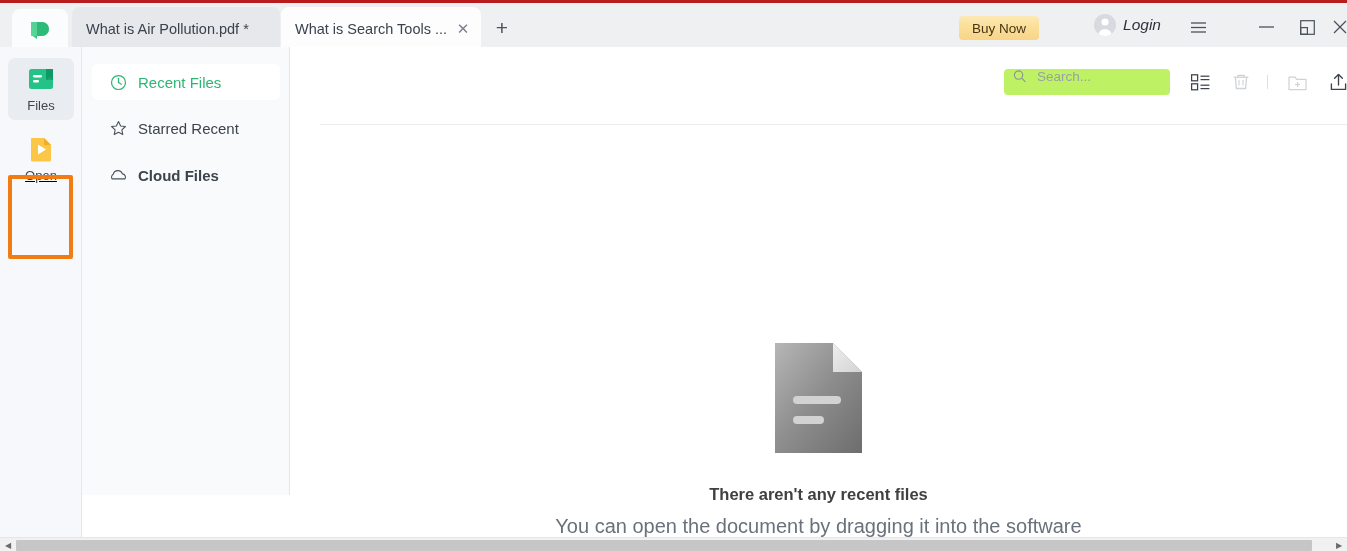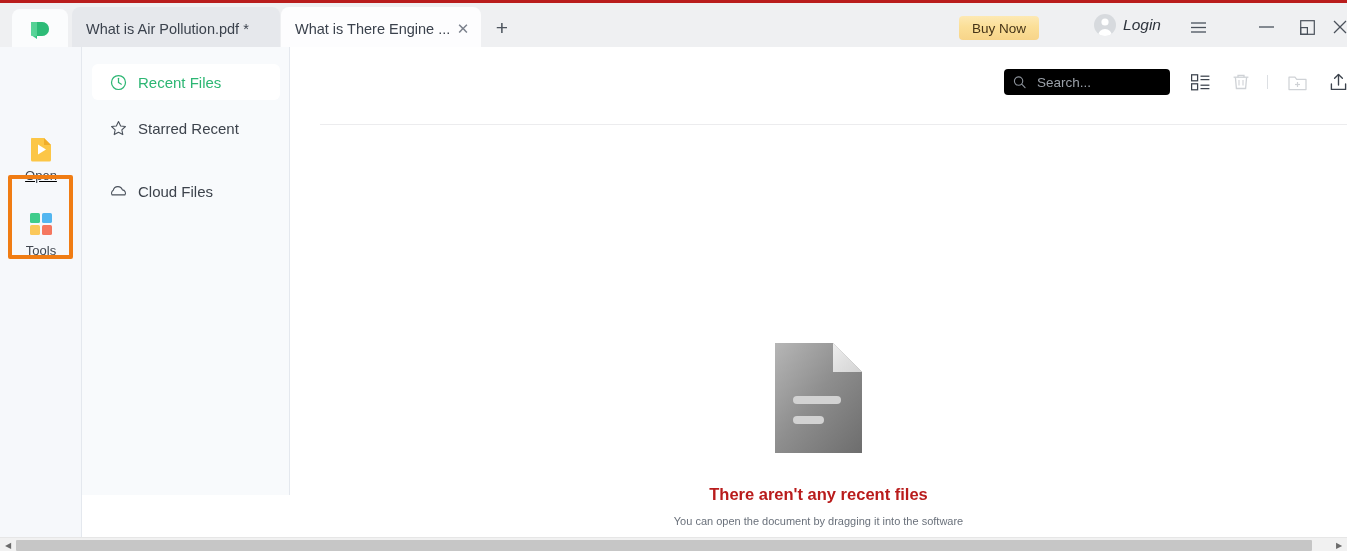--- a/index.html
+++ b/index.html
@@ -129,34 +129,34 @@
     position: absolute; left: 10px;
     width: 188px; height: 36px;
     display: flex; align-items: center; gap: 11px;
     padding-left: 18px;
     border-radius: 6px;
     font-size: 15px; color: #3d434c;
     cursor: pointer;
   }
   .nav-recent { top: 17px; background: #ffffff; color: #2cb673; }
   .nav-starred{ top: 63px; }
-  .nav-cloud  { top: 126px; }
+  .nav-cloud  { top: 110px; font-weight: bold; }
   .nav-ico { width: 17px; height: 17px; flex: 0 0 17px; }
 
   
   .content {
     position: absolute; left: 290px; top: 47px;
     width: 1057px; height: 504px;
     background: #ffffff;
   }
   .searchbox {
     position: absolute; left: 714px; top: 22px;
     width: 166px; height: 26px;
-    background: #000000; border-radius: 4px;
-    display: flex; align-items: center; gap: 11px;
+    background: #bef264; border-radius: 4px;
+    display: flex; align-items: flex-start; gap: 11px;
     padding: 0 9px;
   }
   .search-input {
     border: none; outline: none; background: transparent;
     font-family: "Liberation Sans", sans-serif;
     font-size: 13.5px; color: #6c7280; width: 124px;
   }
   .search-input::placeholder { color: #9aa0a8; }
 
   .tool-ico {
@@ -180,25 +180,25 @@
 
   
   .empty {
     position: absolute; left: 0; top: 296px;
     width: 1057px;
     display: flex; flex-direction: column; align-items: center;
   }
   .doc-ico { width: 87px; height: 110px; }
   .empty-title {
     margin-top: 32px;
-    font-size: 16.5px; font-weight: bold; color: #b91c1c;
+    font-size: 16.5px; font-weight: bold; color: #404040;
   }
   .empty-sub {
     margin-top: 11px;
-    font-size: 11px; color: #6a717b;
+    font-size: 20px; color: #6a717b;
   }
 
   
   .hscroll {
     position: absolute; left: 0; bottom: 0;
     width: 1347px; height: 14px;
     background: #f1f1f1;
     border-top: 1px solid #e6e6e6;
   }
   .hscroll-thumb {
@@ -228,21 +228,21 @@
         <path d="M3 4 h11 a7 7 0 0 1 0 14 h-5 v3 z" fill="#1faf68" opacity="0.55"></path>
         <path d="M3 4 h6 v14 h-6 z" fill="#5fd79c" opacity="0.8"></path>
       </svg>
     </div>
 
     <div class="tab tab-1">
       <span class="tab-label">What is Air Pollution.pdf *</span>
     </div>
 
     <div class="tab tab-2">
-      <span class="tab-label">What is There Engine ...</span>
+      <span class="tab-label">What is Search Tools ...</span>
       <span class="tab-close">✕</span>
     </div>
 
     <div class="tab-new">+</div>
 
     <div class="buynow">
       <span>Buy Now</span>
     </div>
 
     <div class="login">
@@ -283,39 +283,40 @@
         <g stroke="#4a515b" stroke-width="1.3">
           <line x1="1" y1="1" x2="13" y2="13"></line>
           <line x1="13" y1="1" x2="1" y2="13"></line>
         </g>
       </svg>
     </div>
   </div>
 
   <div class="rail">
 
+    <div class="rail-item ri-files">
+      <svg class="rail-ico" viewBox="0 0 28 28">
+        <rect x="2" y="4" width="24" height="20" rx="2.5" fill="#24c286"></rect>
+        <rect x="19" y="4" width="7" height="11" fill="#17a870"></rect>
+        <path d="M19 4 h7 v11 l-3.5 -3 l-3.5 3 z" fill="#0f9a65"></path>
+        <rect x="6" y="10" width="9" height="2.4" rx="1.2" fill="#ffffff"></rect>
+        <rect x="6" y="15" width="6" height="2.4" rx="1.2" fill="#ffffff"></rect>
+      </svg>
+      <span class="rail-label">Files</span>
+    </div>
 
     <div class="rail-item ri-open">
       <svg class="rail-ico" viewBox="0 0 28 28">
         <path d="M4 3 h13 l7 7 v15 a1.5 1.5 0 0 1 -1.5 1.5 h-17 a1.5 1.5 0 0 1 -1.5 -1.5 v-21 a1.5 1.5 0 0 1 1.5 -1.5 z" fill="#fcc646"></path>
         <path d="M17 3 l7 7 h-7 z" fill="#f0ad2a"></path>
         <path d="M11 9.5 l8 5 l-8 5 z" fill="#ffffff"></path>
       </svg>
       <span class="rail-label">Open</span>
     </div>
 
-    <div class="rail-item ri-tools">
-      <svg class="rail-ico" viewBox="0 0 28 28">
-        <rect x="3" y="3" width="10" height="10" rx="1.6" fill="#3fcc8b"></rect>
-        <rect x="15" y="3" width="10" height="10" rx="1.6" fill="#52b6f0"></rect>
-        <rect x="3" y="15" width="10" height="10" rx="1.6" fill="#fbc85a"></rect>
-        <rect x="15" y="15" width="10" height="10" rx="1.6" fill="#f5775f"></rect>
-      </svg>
-      <span class="rail-label">Tools</span>
-    </div>
 
     <div class="open-highlight"></div>
   </div>
 
   <div class="navpanel">
 
     <div class="nav-item nav-recent">
       <svg class="nav-ico" viewBox="0 0 18 18">
         <circle cx="9" cy="9" r="7.4" fill="none" stroke="#2cb673" stroke-width="1.3"></circle>
         <line x1="9" y1="4.6" x2="9" y2="9" stroke="#2cb673" stroke-width="1.3" stroke-linecap="round"></line>

